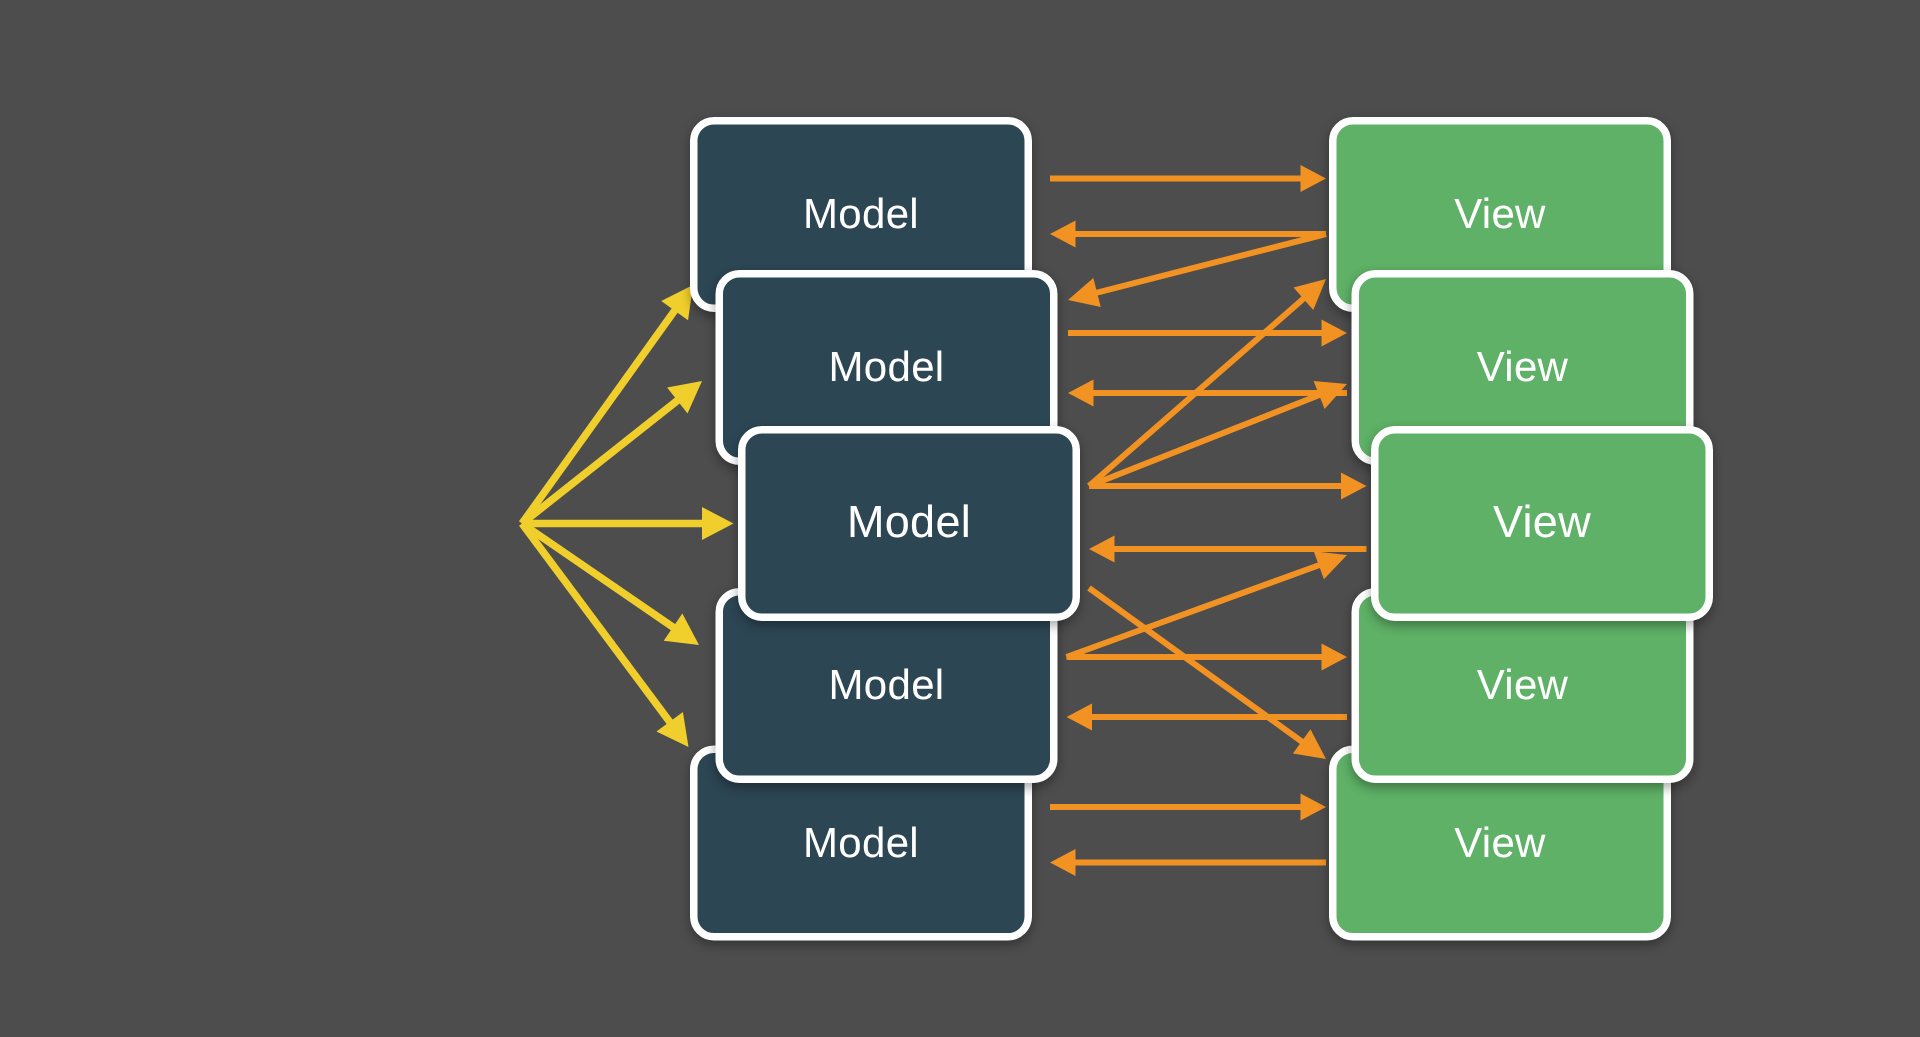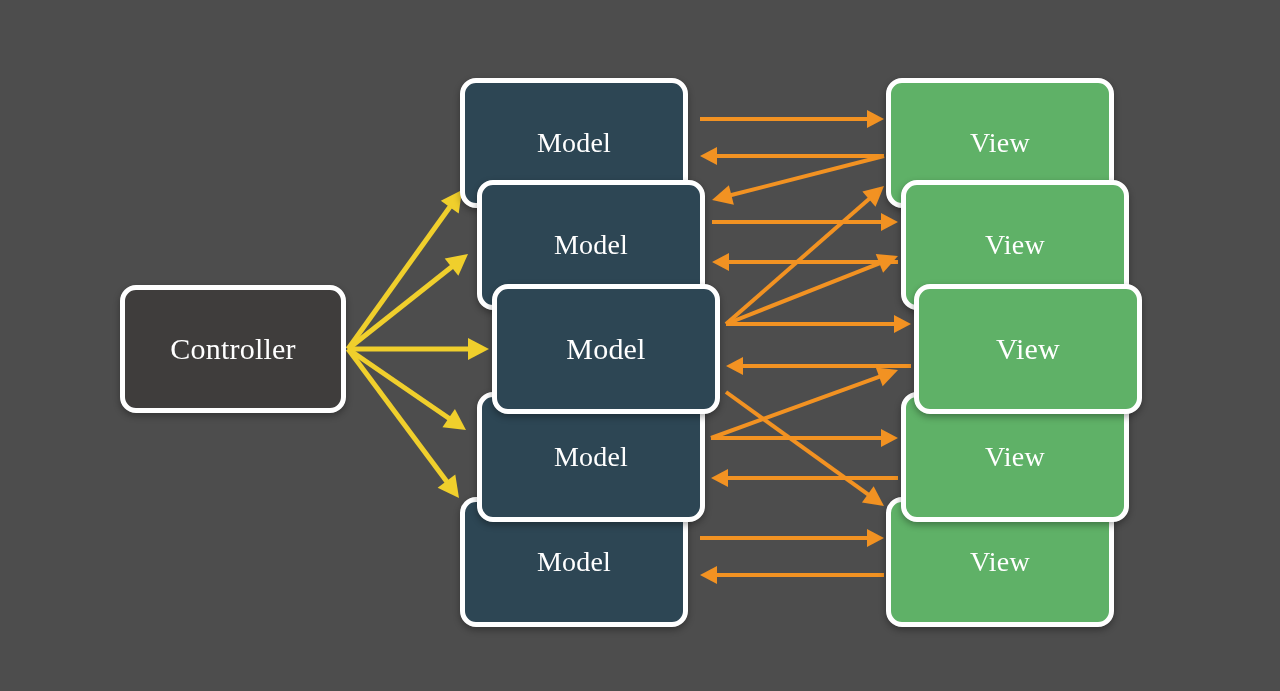--- a/index.html
+++ b/index.html
@@ -27,21 +27,20 @@
     box-sizing: border-box;
     border: 5px solid #ffffff;
     border-radius: 16px;
     display: flex;
     align-items: center;
     justify-content: center;
     color: #ffffff;
     letter-spacing: 0.2px;
     box-shadow: 0 3px 7px rgba(0,0,0,0.33);
     user-select: none;
-    font-family: Liberation Serif, serif;
   }
   .node-controller {
     background: #3f3d3c;
     font-size: 30px;
   }
   .node-model {
     background: #2d4654;
     font-size: 28px;
   }
   .node-view {
@@ -131,23 +130,20 @@
       <g>
         <line x1="348" y1="349" x2="450.33546079114285" y2="419.2472230854455" stroke="#f0cf2c" stroke-width="5" stroke-linecap="butt"></line>
         <polygon points="466,430 442.4612700291526,427.1842955837781 454.9118538249526,409.04640807878565" fill="#f0cf2c"></polygon>
       </g>
       <g>
         <line x1="348" y1="349" x2="447.6491442222534" y2="482.76326566770956" stroke="#f0cf2c" stroke-width="5" stroke-linecap="butt"></line>
         <polygon points="459,498 437.63305005326987,487.7309469777428 455.27558454329034,474.58785081403624" fill="#f0cf2c"></polygon>
       </g>
     </svg>
 
-  <div class="node node-controller" id="controller-node" style="left: 120px; top: 285px; width: 226px; height: 128px; background: rgb(63, 61, 60);">
-    <span>Controller</span>
-  </div>
 
   <div id="model-nodes">
       <div class="node node-model" style="background: rgb(45, 70, 84); z-index: 12; left: 460px; top: 78px; width: 228px; height: 130px;">
         <span>Model</span>
       </div>
       <div class="node node-model" style="background: rgb(45, 70, 84); z-index: 15; left: 477px; top: 180px; width: 228px; height: 130px;">
         <span>Model</span>
       </div>
       <div class="node node-model node-emph" style="background: rgb(45, 70, 84); z-index: 20; left: 492px; top: 284px; width: 228px; height: 130px;">
         <span>Model</span>

